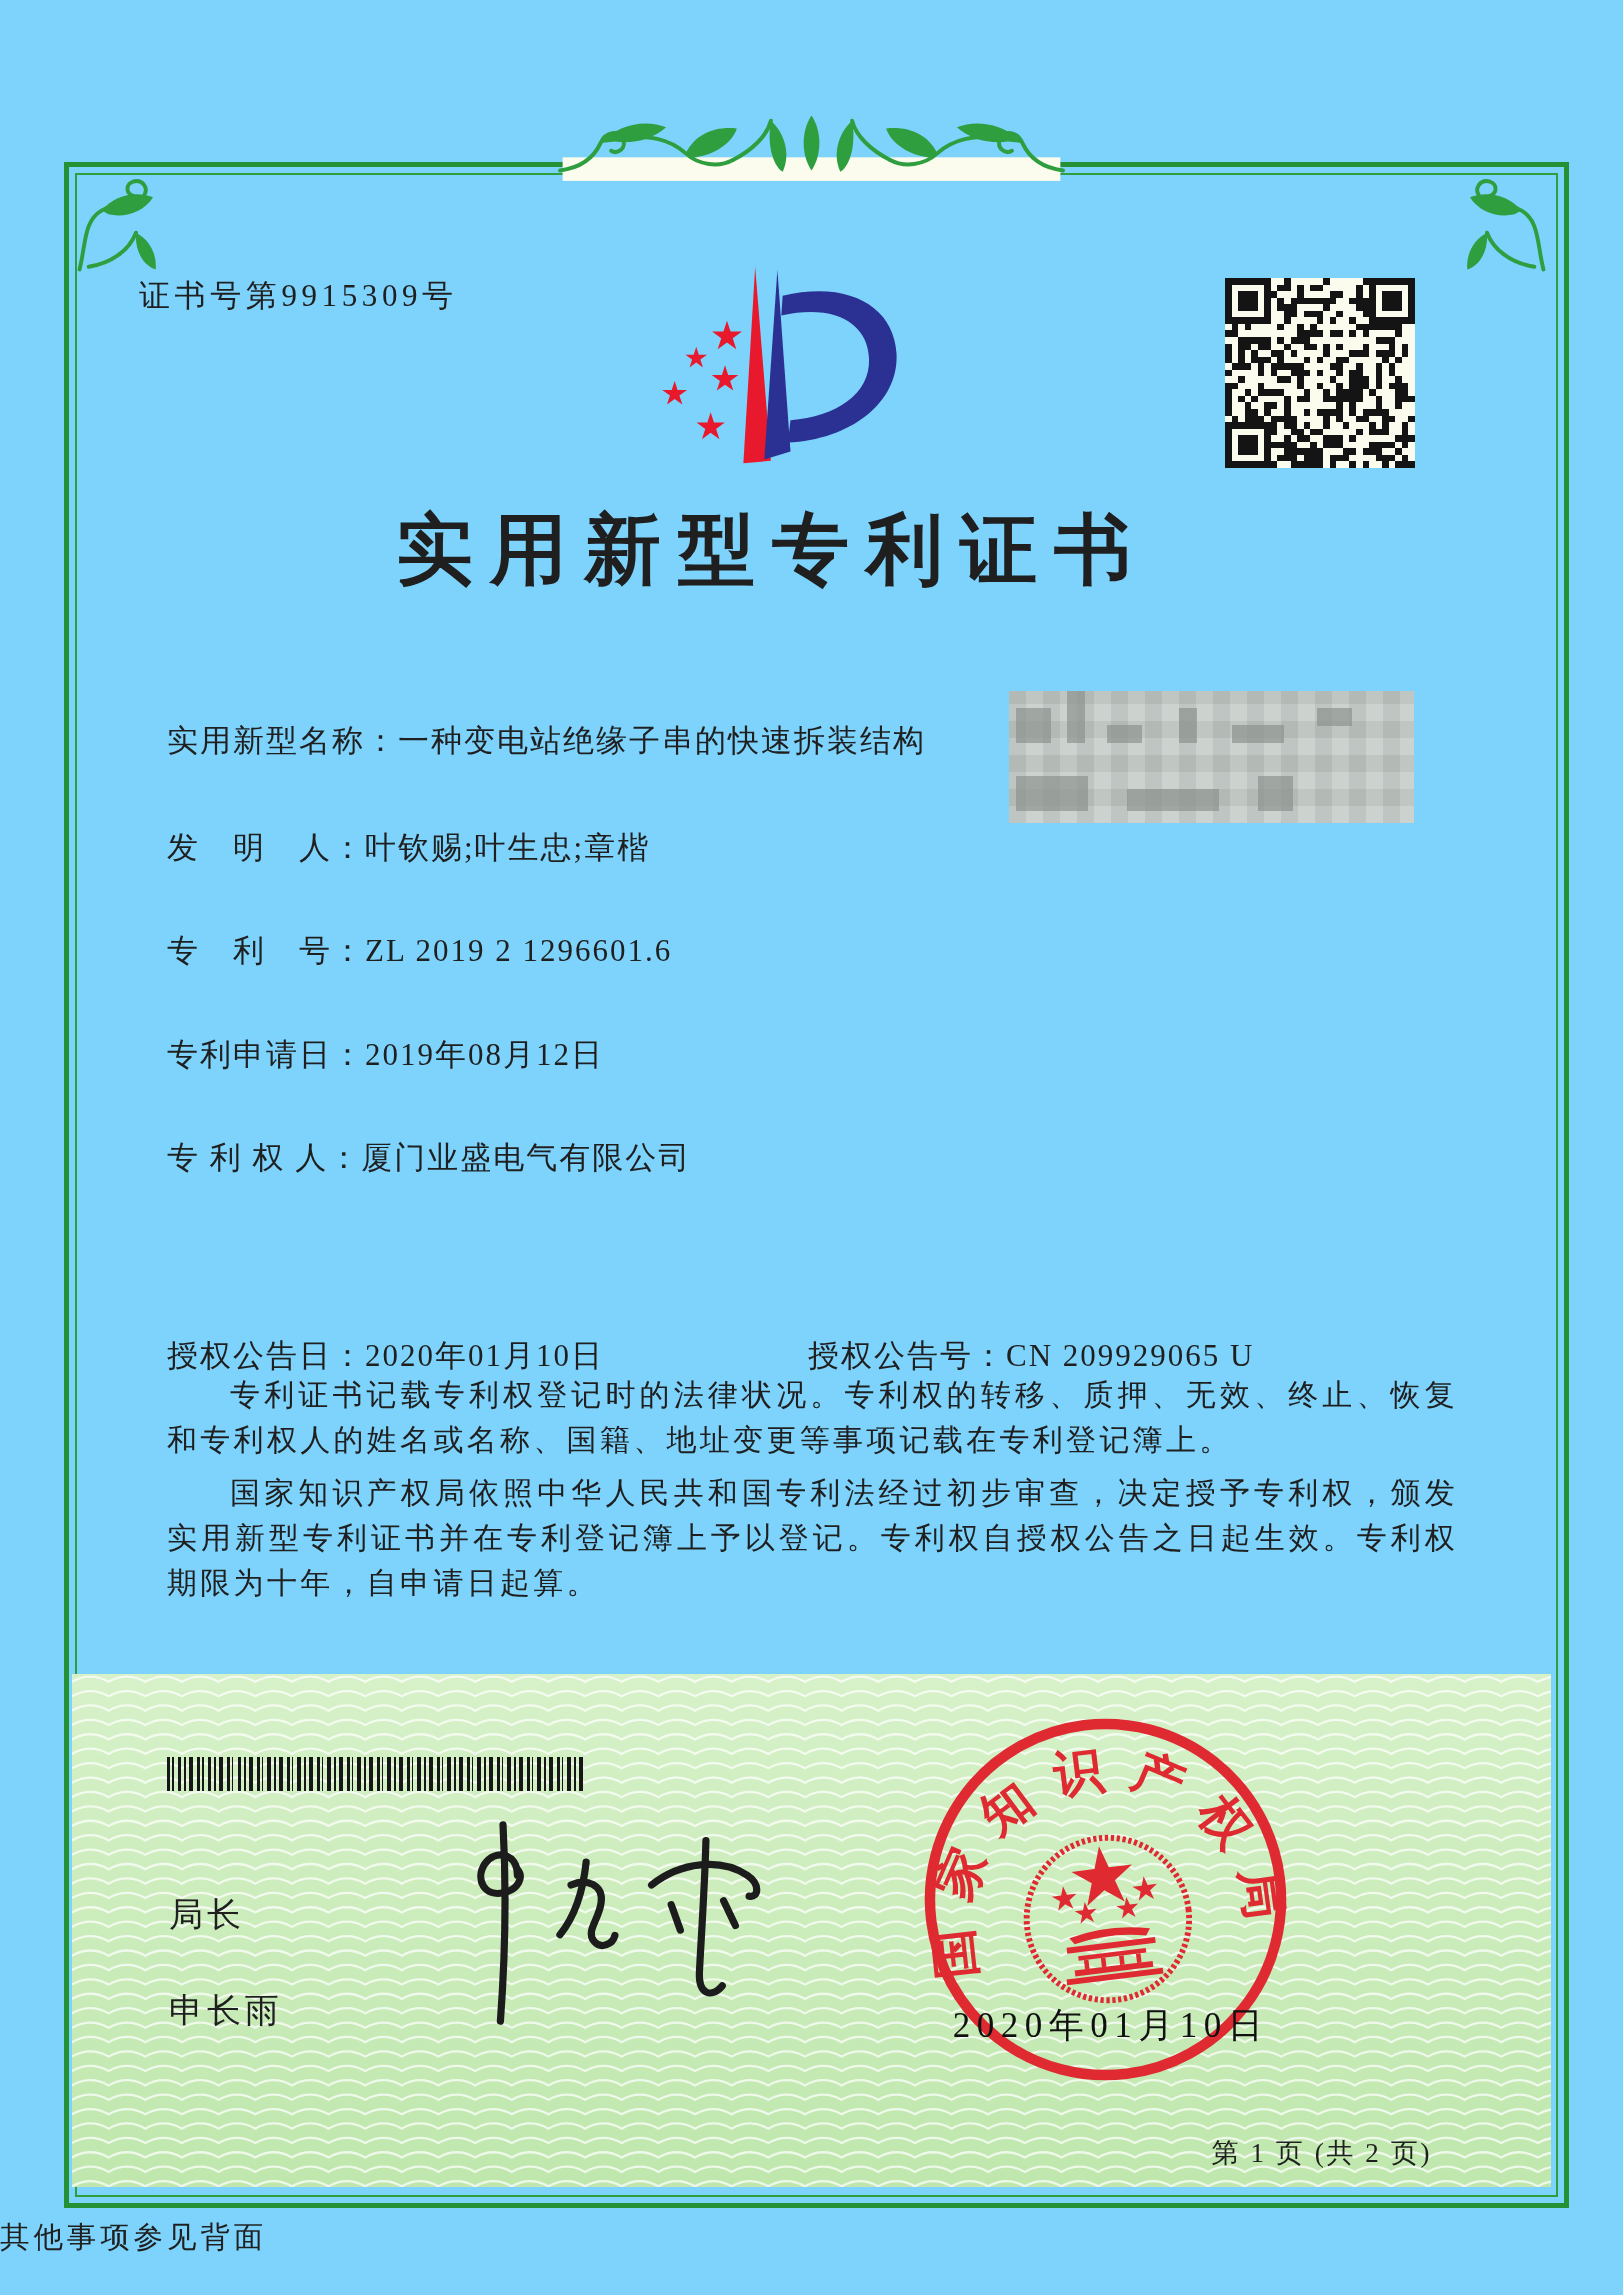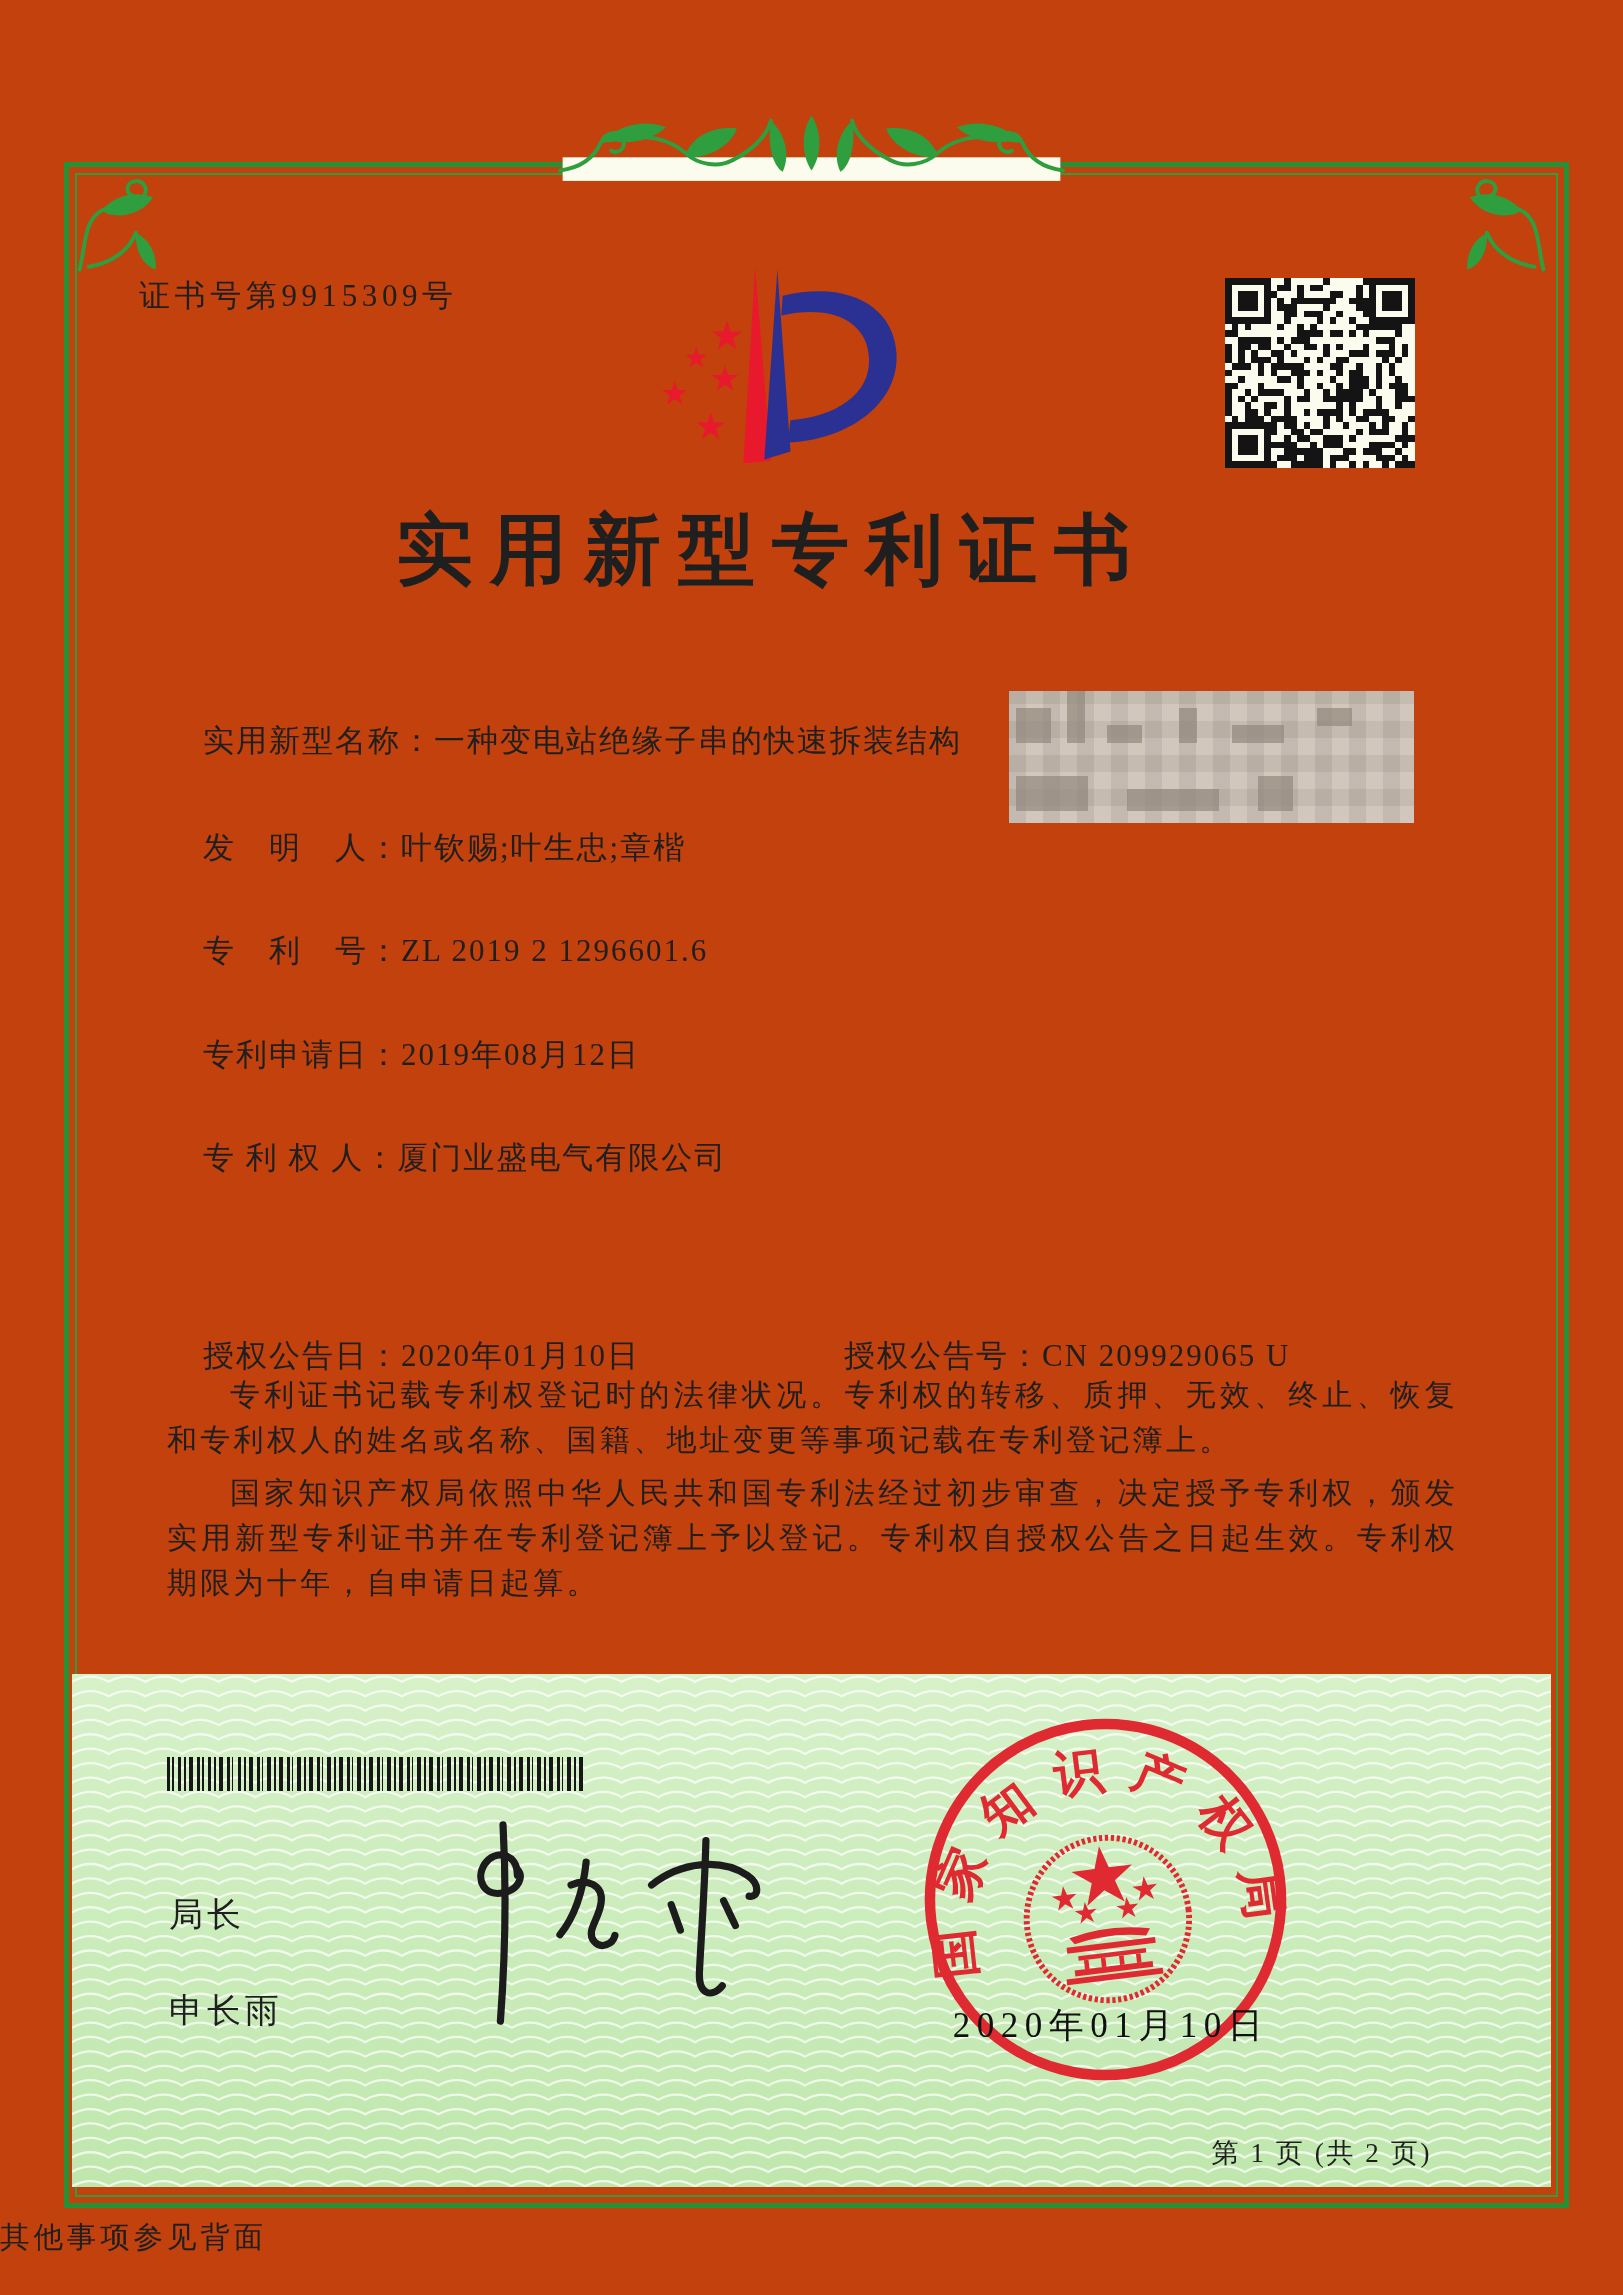--- a/index.html
+++ b/index.html
@@ -1,18 +1,18 @@
 <!DOCTYPE html>
 <html style="font-size:10.5px"><head>
 <meta charset="utf-8">
 <style>
   html,body{margin:0;padding:0;background:#e8e8e0;}
   #page{
     position:relative;width:1623px;height:2295px;overflow:hidden;
-    background:#c2410c;
+    background:#7dd3fc;
     font-family:"Liberation Serif","DejaVu Serif",serif;
     color:#1f1f1f;
   }
   
   .frame{position:absolute;left:64px;top:162px;width:1495px;height:2036px;
     border:5.9px solid #259135;}
   .frame-inner{position:absolute;inset:5.9px;border:2px solid #2f9e3e;}
   svg.orn{position:absolute;overflow:visible;}
   .st{fill:none;stroke:#2f9e3e;stroke-width:6;stroke-linecap:round;}
   .fl{fill:#2f9e3e;}
@@ -26,21 +26,21 @@
   .qr b.on{background:#141414;}
   .title{position:absolute;left:0;right:79px;top:499px;text-align:center;
     font-size:77px;font-weight:700;letter-spacing:17px;white-space:nowrap;font-family:Liberation Mono, monospace;}
   
   .mosaic{position:absolute;left:1009px;top:691px;width:405px;height:132px;opacity:.92;
     background:
       repeating-linear-gradient(90deg,rgba(0,0,0,.07) 0 17px,rgba(0,0,0,0) 17px 34px),
       repeating-linear-gradient(0deg,#d3d3cc 0 17px,#c6c6be 17px 34px);}
   .mosaic b{position:absolute;background:#8f8f86;opacity:.7;}
   
-  .row{position:absolute;left:167px;width:1309px;font-size:31px;letter-spacing:2px;white-space:nowrap;margin-left:36px;}
+  .row{position:absolute;left:167px;width:1309px;font-size:31px;letter-spacing:2px;white-space:nowrap;}
   .row .lab{letter-spacing:2px;}
   .grant2{position:absolute;left:641px;top:0;}
   
   .paras{position:absolute;left:167px;top:1372px;width:1291px;font-size:30px;
     line-height:45px;text-align:justify;letter-spacing:3.3px;}
   .paras p{margin:0 0 7.9px 0;text-indent:2.1em;}
   
   .band{position:absolute;left:72px;top:1674px;width:1479px;height:513px;
     background:linear-gradient(180deg,#d7f1c9,#bfe7ad);}
   .band svg{position:absolute;inset:0;width:100%;height:100%;}

